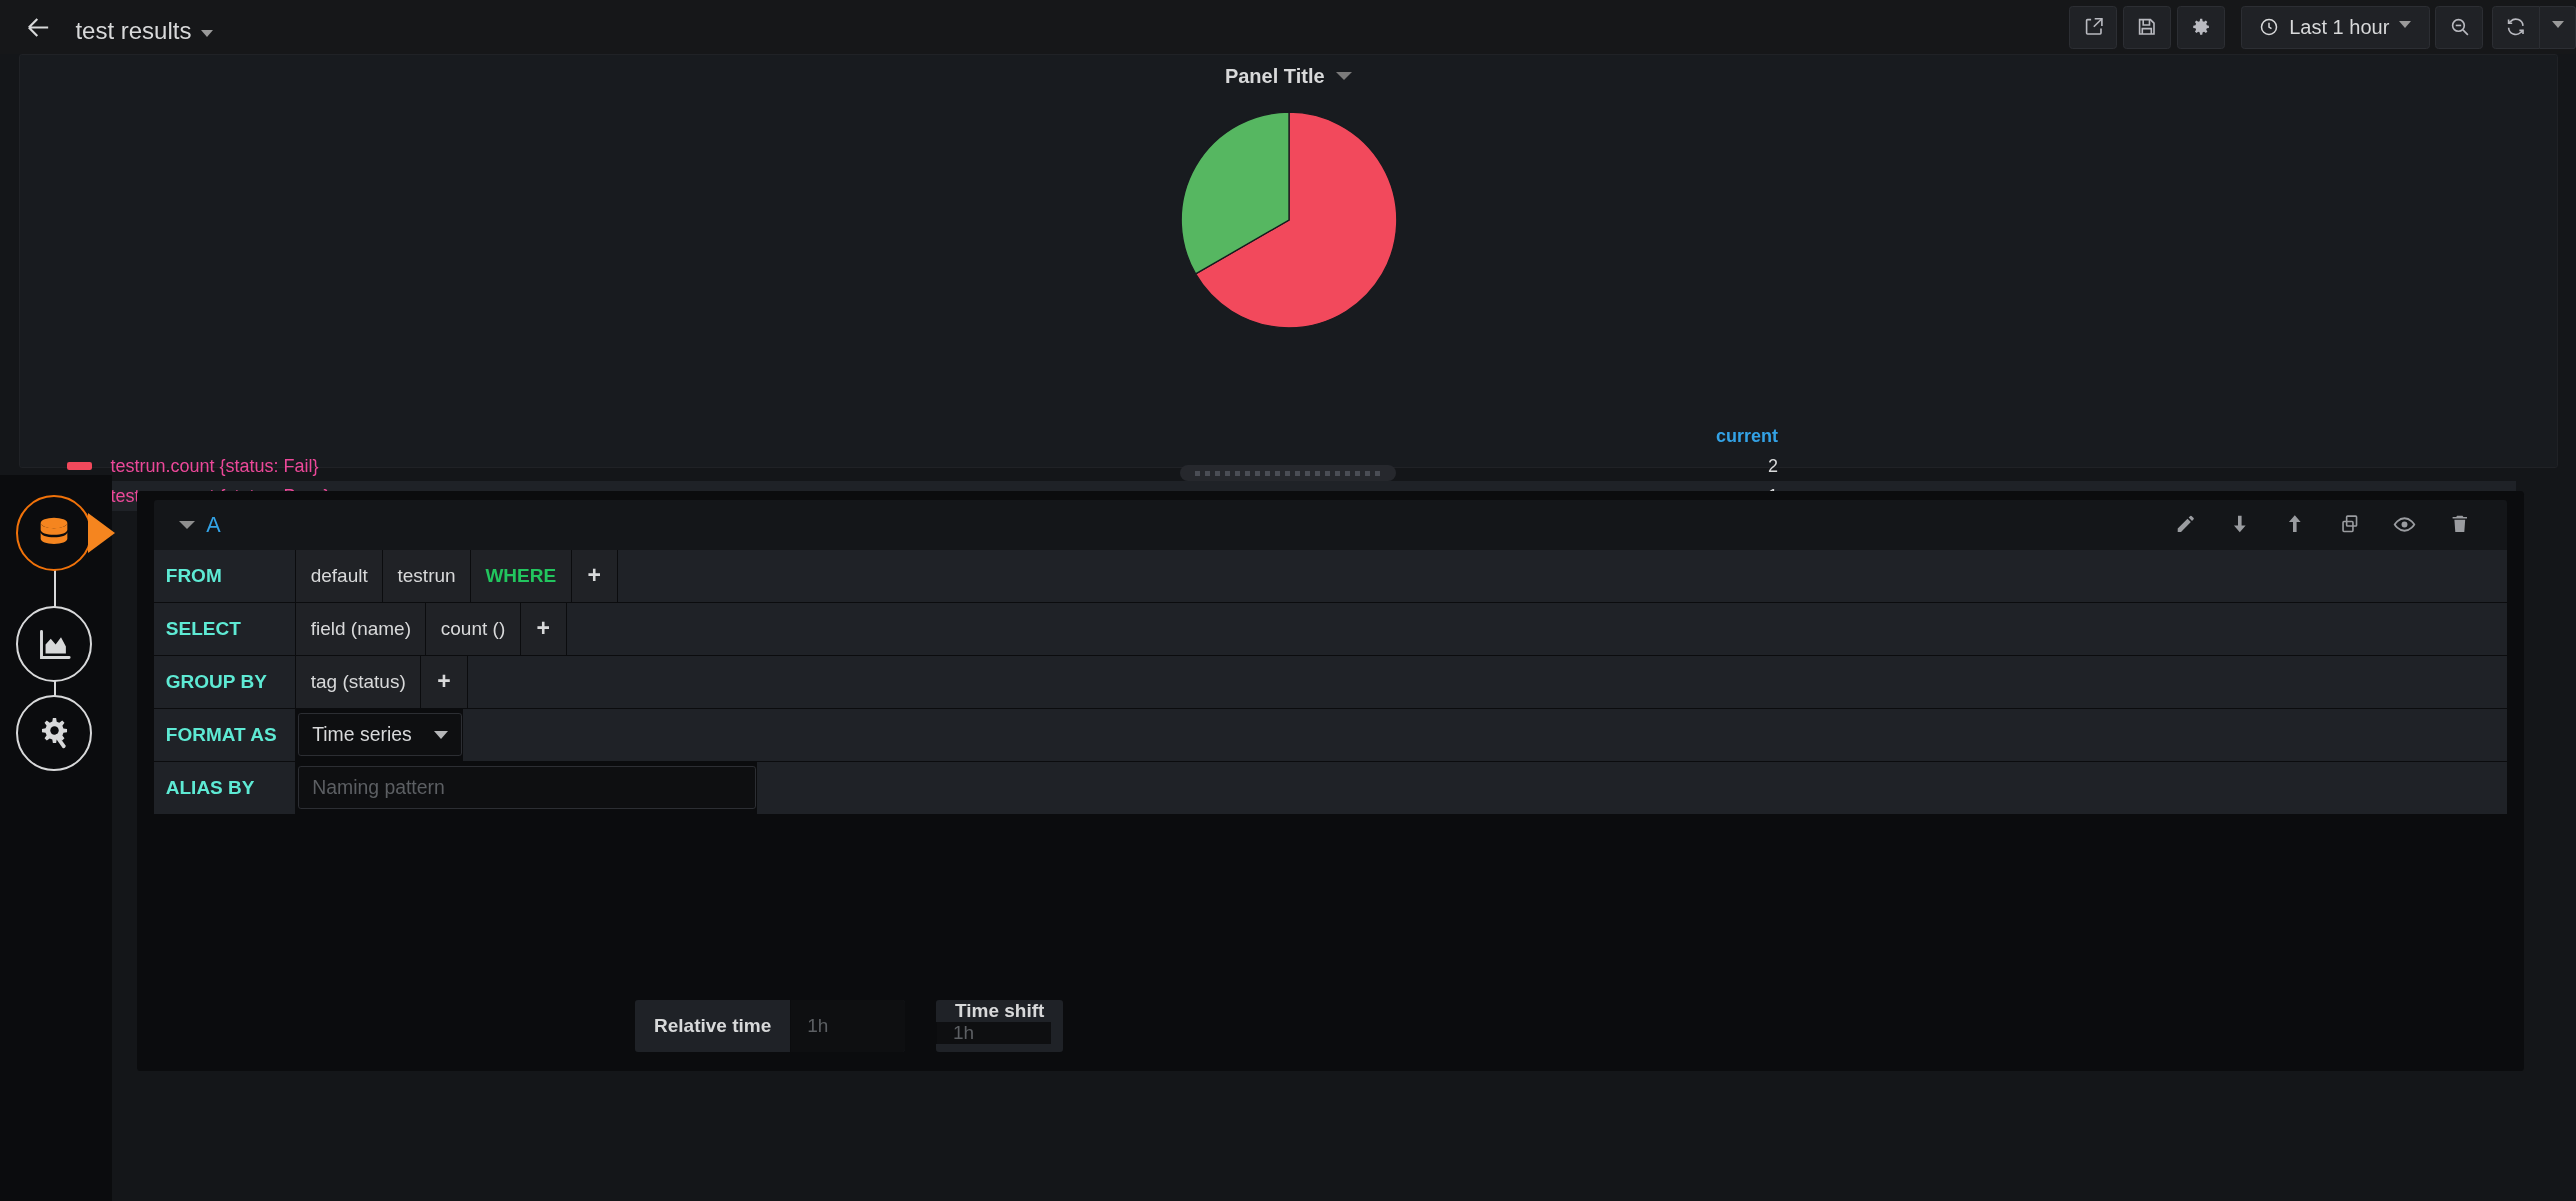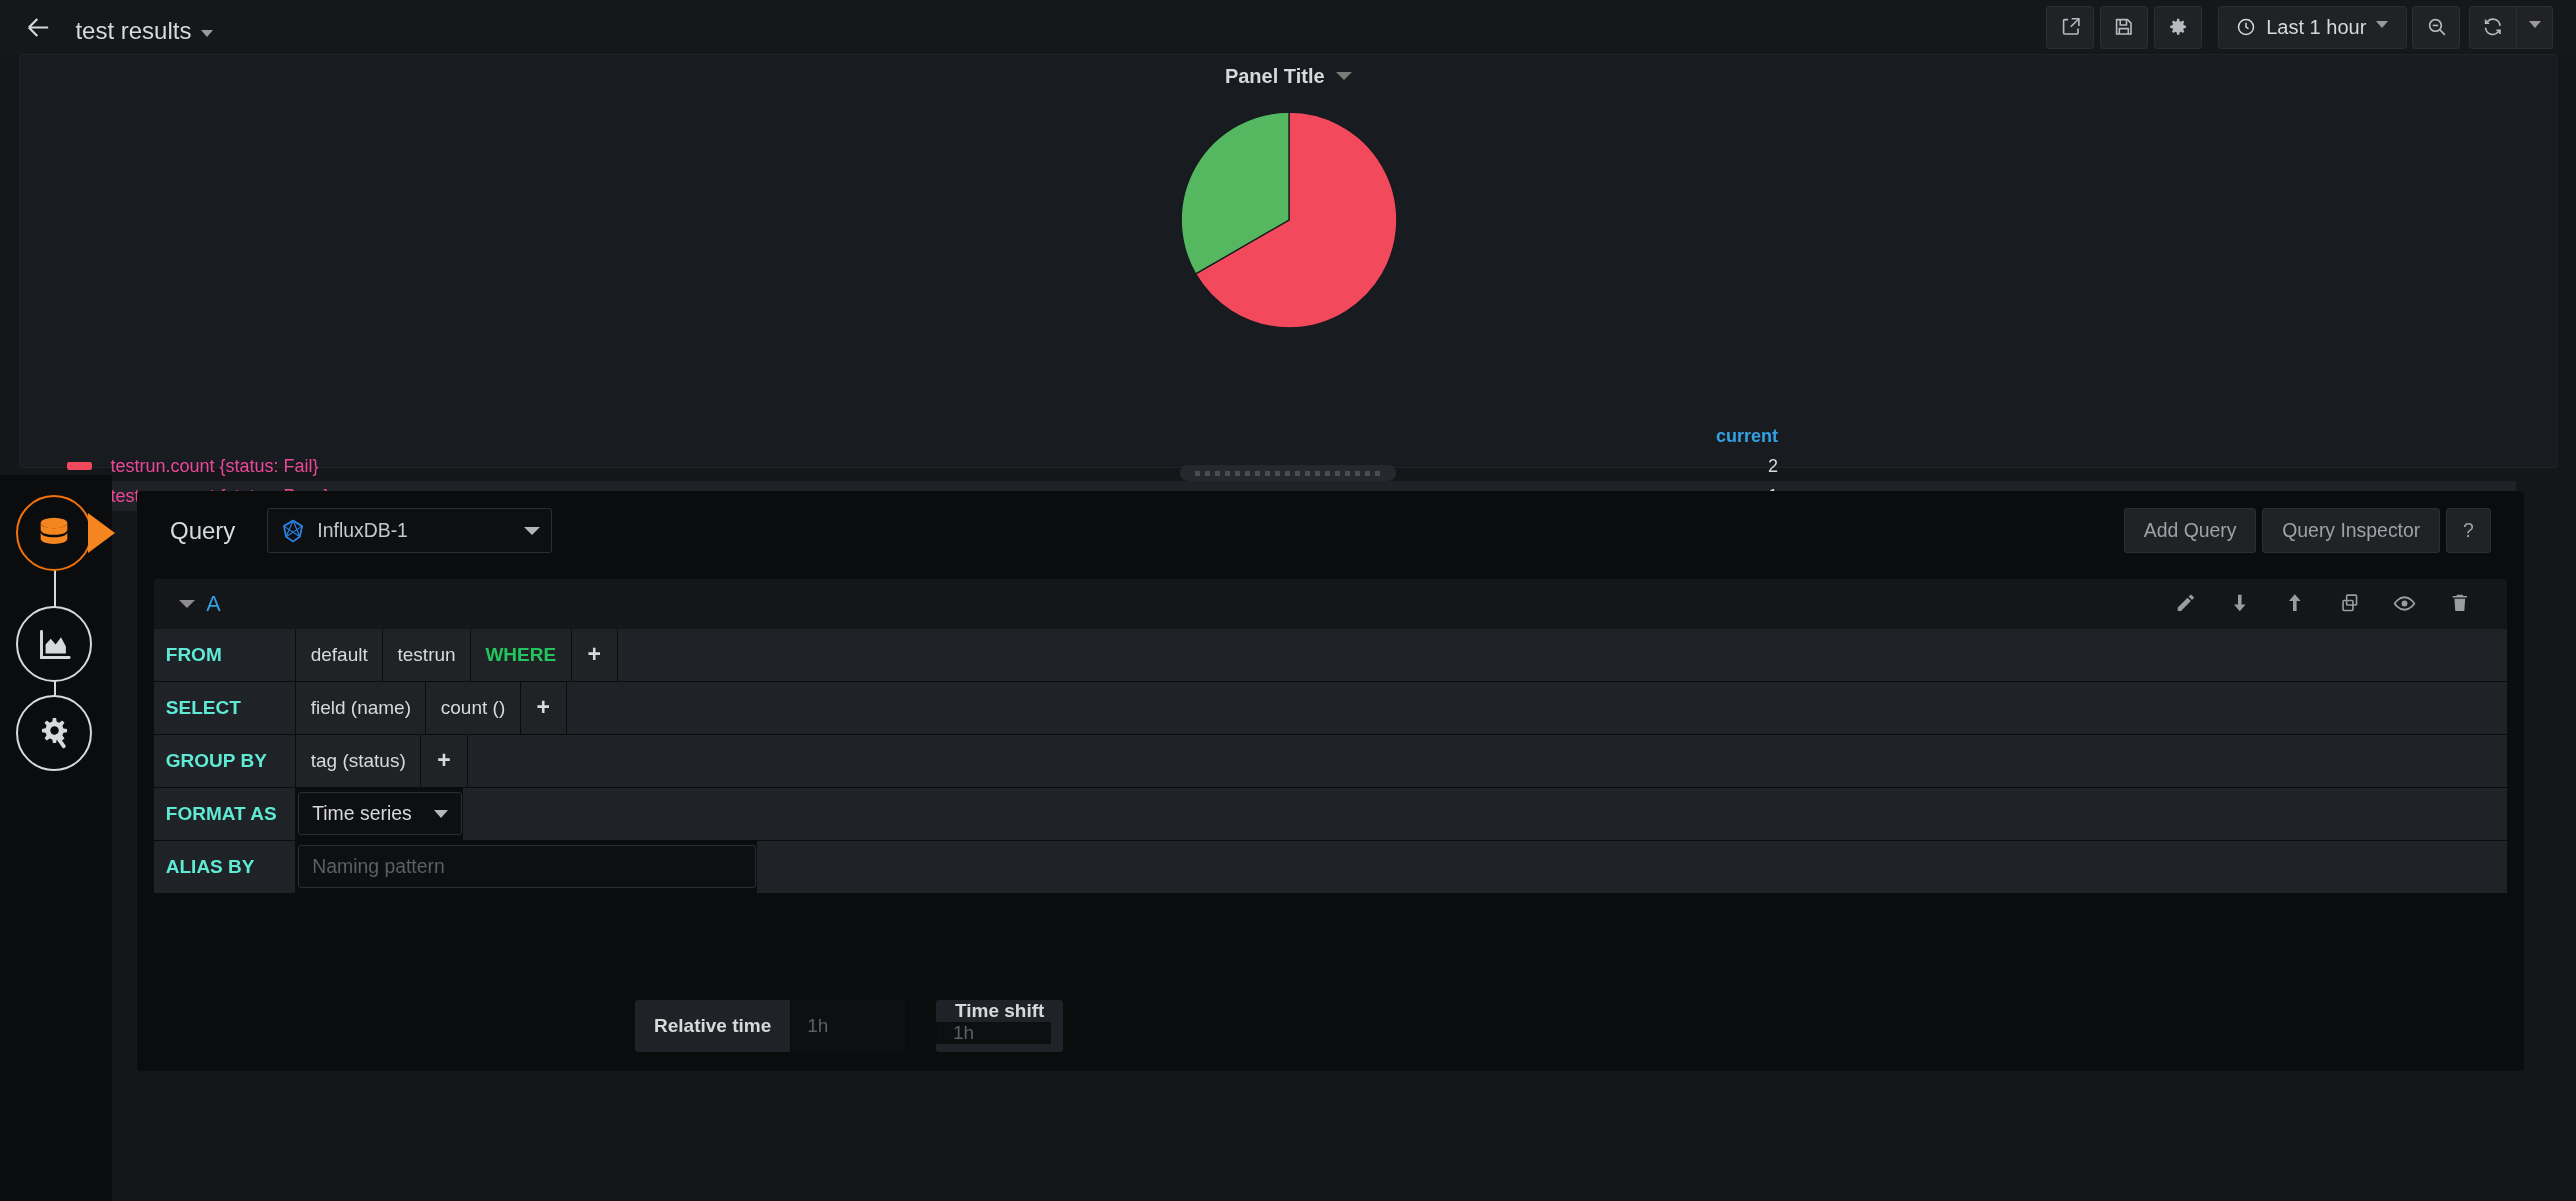--- a/index.html
+++ b/index.html
@@ -28,21 +28,20 @@
   }
   .dash-title .txt { font-size: 24px; color: #d8d9da; margin-top: 8px; }
   .caret-sm {
     width: 0; height: 0;
     border-left: 6.5px solid transparent; border-right: 6.5px solid transparent;
     border-top: 7.2px solid #9a9a9a;
     position: relative; top: -2.2px;
   }
   .nav-right {
     margin-left: auto; display: flex; align-items: flex-start; gap: 0;
-    padding-right: 23px;
   }
   .tb-btn {
     width: 48px; height: 43px; margin-left: 5.8px;
     background: #202226; border: 0.7px solid #2c2e33; border-radius: 3.6px;
     display: flex; align-items: center; justify-content: center;
     cursor: pointer; color: #b9bac0;
   }
   .time-picker {
     height: 43px; margin-left: 16px; padding: 0 17.3px;
     background: #202226; border: 0.7px solid #2c2e33; border-radius: 3.6px;
@@ -369,38 +368,20 @@
       <svg width="39" height="39" viewBox="0 0 24 24">
         <path d="M11 2.5h2l.35 2.2 1.6.66 1.8-1.3 1.4 1.4-1.3 1.8.66 1.6 2.2.35v2l-2.2.35-.66 1.6 1.3 1.8-1.4 1.4-1.8-1.3-1.6.66L13 17.9h-2l-.35-2.2-1.6-.66-1.8 1.3-1.4-1.4 1.3-1.8-.66-1.6-2.2-.35v-2l2.2-.35.66-1.6-1.3-1.8 1.4-1.4 1.8 1.3 1.6-.66z" fill="#d8d9da"></path>
         <circle cx="12" cy="10.2" r="2.6" fill="#0b0c0e"></circle>
         <path d="M13.6 12.1l5.1 7.2a1.15 1.15 0 0 1-1.8 1.4l-5.1-7.2z" fill="#d8d9da"></path>
       </svg>
     </div>
   </div>
 
   <div class="editor">
 
-    <div class="q-head">
-      <span class="q-label">Query</span>
-
-      <div class="ds-picker">
-        <svg width="26" height="26" viewBox="0 0 24 24">
-          <path d="M12 2.4l8.4 5.1-2.1 9.8L12 21.6 5.7 17.3 3.6 7.5z" fill="none" stroke="#2a7fe0" stroke-width="1.7" stroke-linejoin="round"></path>
-          <path d="M12 2.4L5.7 17.3M12 2.4l6.3 14.9M3.6 7.5l14.7 9.8M20.4 7.5L5.7 17.3" stroke="#2a7fe0" stroke-width="1.1" fill="none"></path>
-        </svg>
-        <span class="ds-name">InfluxDB-1</span>
-        <span class="ds-caret"></span>
-      </div>
-
-      <div class="q-head-right">
-        <div class="btn-flat">Add Query</div>
-        <div class="btn-flat">Query Inspector</div>
-        <div class="btn-flat btn-help">?</div>
-      </div>
-    </div>
 
     <div class="q-row-head">
       <span class="tri"></span>
       <span class="refid">A</span>
 
       <div class="q-actions">
         <span class="ico">
           <svg width="21.6" height="21.6" viewBox="0 0 24 24" fill="#9a9ca0">
             <path d="M3 17.3V21h3.7L17.6 10.1l-3.7-3.7zM20.7 7a1 1 0 0 0 0-1.4l-2.3-2.3a1 1 0 0 0-1.4 0l-1.8 1.8 3.7 3.7z"></path>
           </svg>

